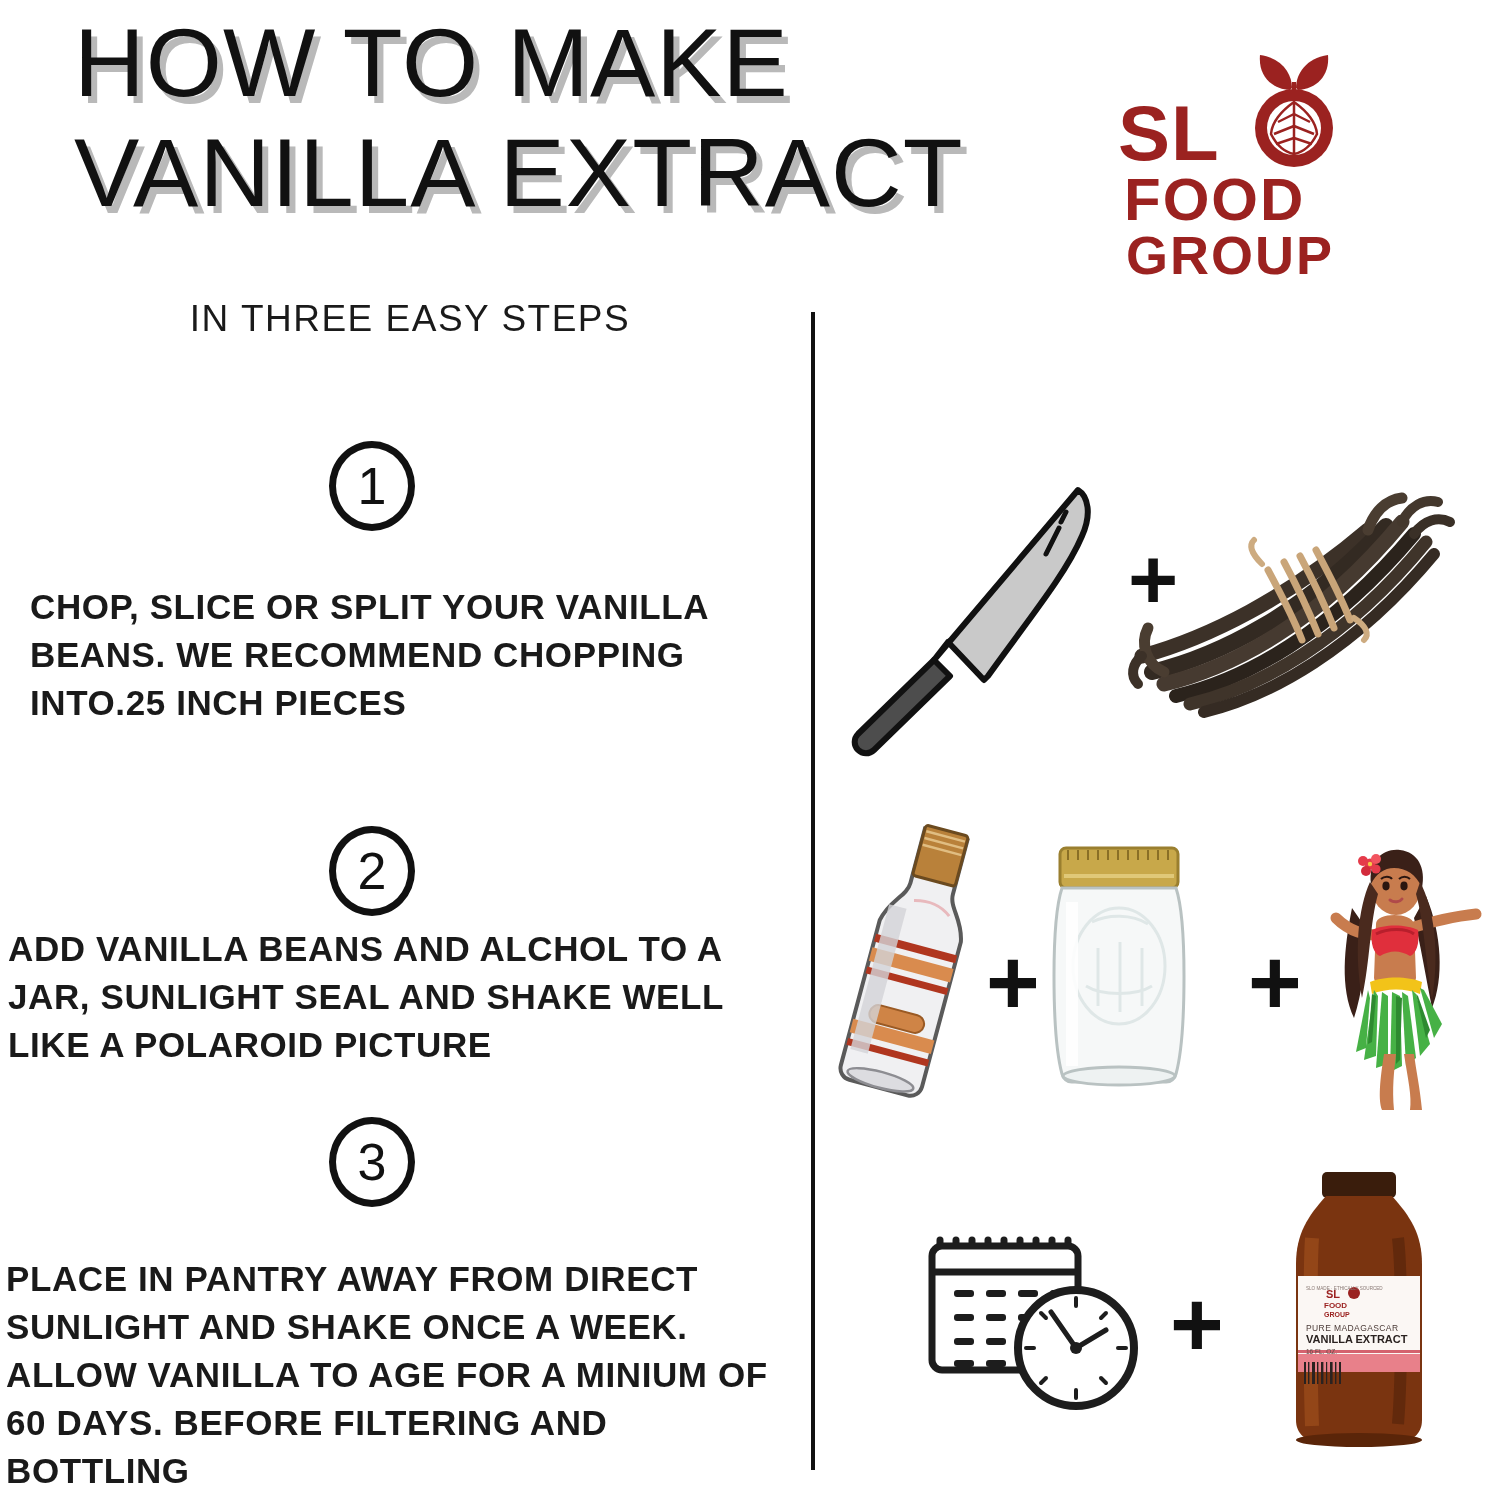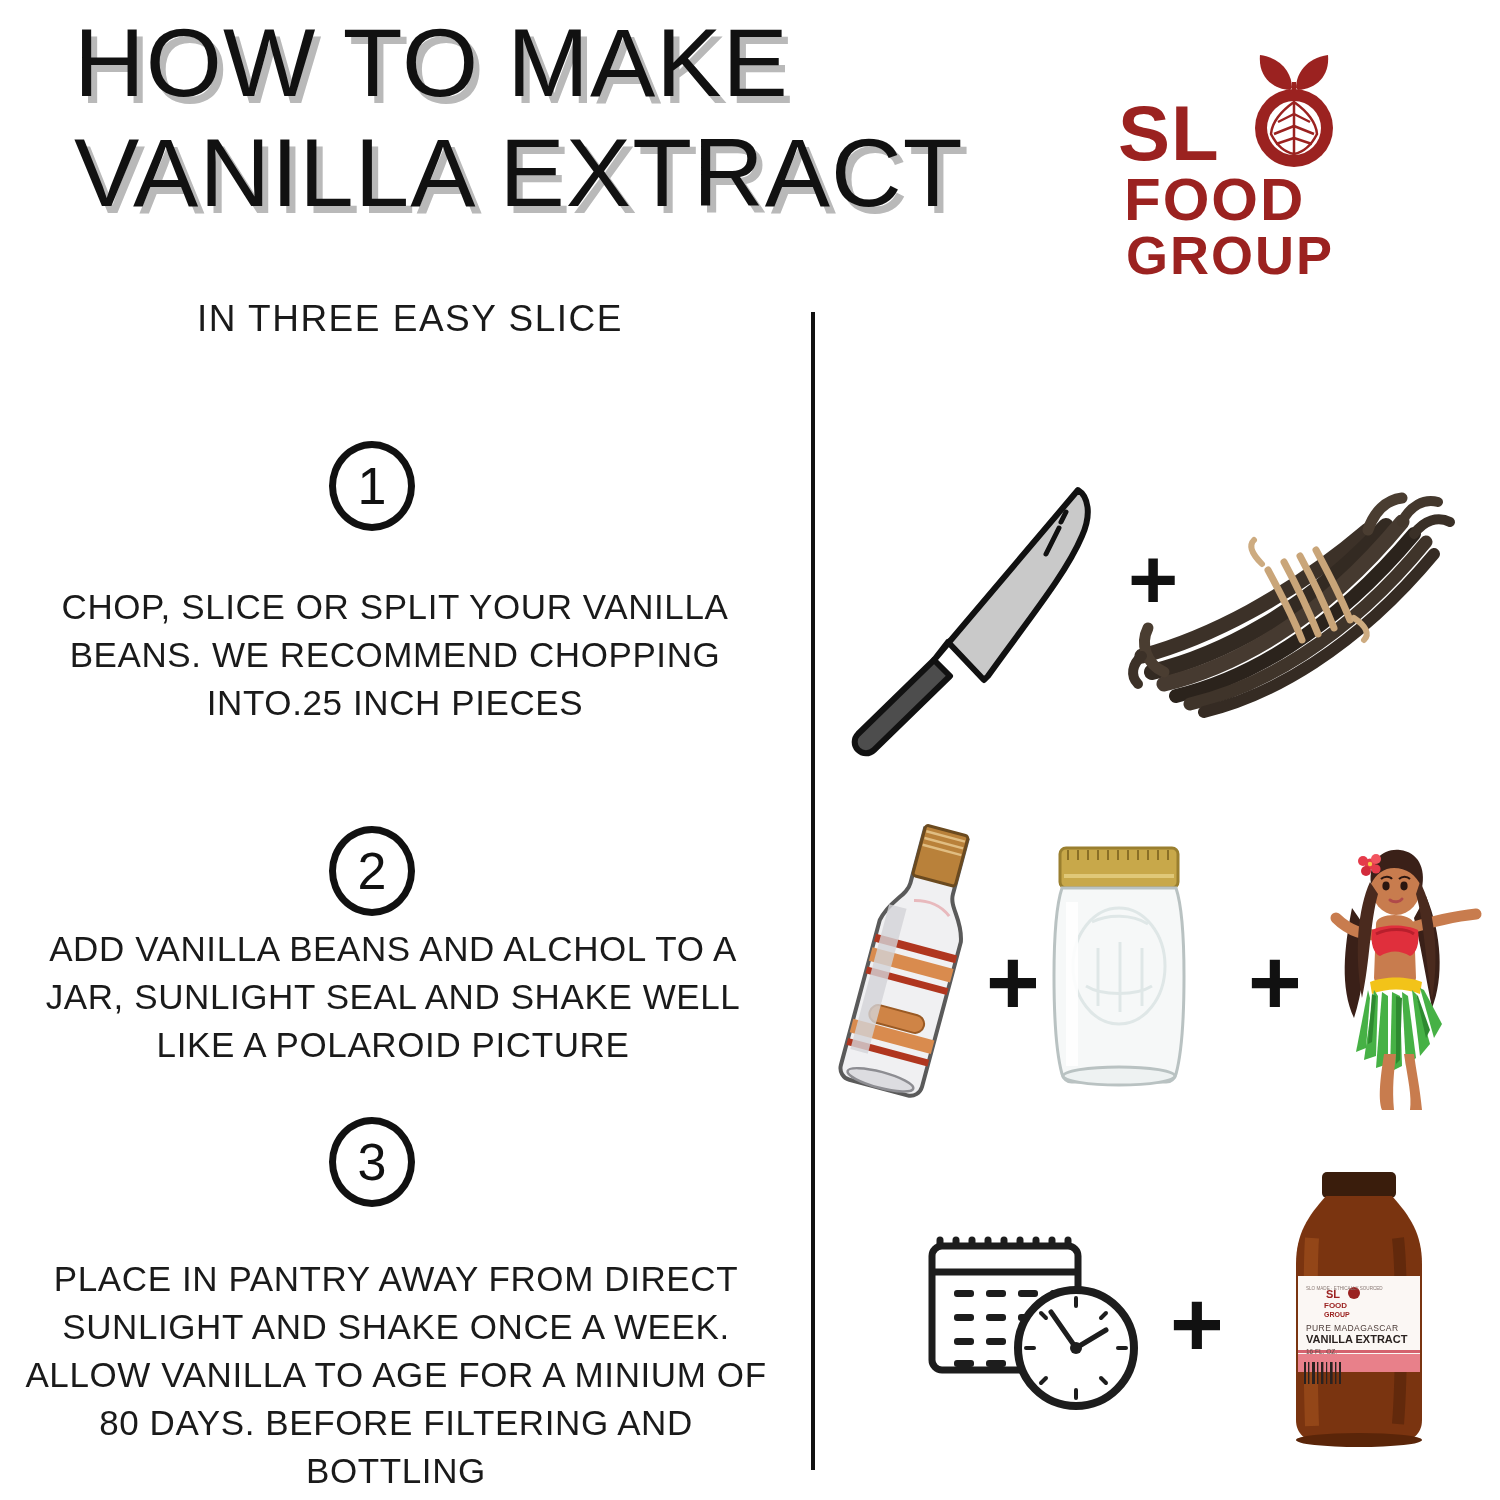--- a/index.html
+++ b/index.html
@@ -122,25 +122,26 @@
     color: #111111;
     background: #ffffff;
   }
   #badge-1 { left: 329px; top: 441px; }
   #badge-2 { left: 329px; top: 826px; }
   #badge-3 { left: 329px; top: 1117px; }
 
   
   .step-text {
     position: absolute;
-    text-align: center;
+    text-align: left;
     font-size: 35px;
     line-height: 48px;
     letter-spacing: 0.6px;
     color: #1a1a1a;
+    font-weight: bold;
   }
   #text-1 { left: 30px; top: 583px; width: 730px; }
   #text-2 { left: 8px; top: 925px; width: 770px; }
   #text-3 { left: 6px; top: 1255px; width: 780px; }
 
   
   .plus {
     position: absolute;
     color: #111111;
     font-weight: bold;
@@ -187,21 +188,21 @@
       <circle cx="56" cy="80" r="27" fill="#ffffff"></circle>
       <path d="M56 54 C42 64, 34 74, 33 86 C38 96, 46 104, 56 106 C66 104, 74 96, 79 86 C78 74, 70 64, 56 54 Z" fill="#ffffff" stroke="#9b2220" stroke-width="2.5"></path>
       <path d="M56 55 L56 106" stroke="#9b2220" stroke-width="2.5"></path>
       <path d="M56 66 L40 74 M56 66 L72 74 M56 78 L36 86 M56 78 L76 86 M56 90 L38 96 M56 90 L74 96" stroke="#9b2220" stroke-width="2.5" fill="none"></path>
     </svg>
     <div class="logo-row1">SL</div>
     <div class="logo-row2">FOOD</div>
     <div class="logo-row3">GROUP</div>
   </div>
 
-  <div class="subtitle">IN THREE EASY SLICE</div>
+  <div class="subtitle">IN THREE EASY STEPS</div>
 
   <div class="divider"></div>
 
   <div class="step-badge" id="badge-1">
     <span>1</span>
   </div>
   <div class="step-text" id="text-1">CHOP, SLICE OR SPLIT YOUR VANILLA BEANS. WE RECOMMEND CHOPPING INTO.25 INCH PIECES</div>
 
   <svg class="art" id="knife-art" viewBox="0 0 330 290">
     <path d="M20 264 L96 190 L112 206 L36 280 A11 11 0 0 1 20 264 Z" fill="#4d4d4d" stroke="#111" stroke-width="6" stroke-linejoin="round"></path>
@@ -328,21 +329,21 @@
       <circle cx="6" cy="-5" r="5" fill="#f2545f"></circle>
       <circle cx="-4" cy="7" r="5" fill="#d32b3c"></circle>
       <circle cx="6" cy="5" r="4.6" fill="#e53b4a"></circle>
       <circle cx="0" cy="0" r="2.2" fill="#f6c948"></circle>
     </g>
   </svg>
 
   <div class="step-badge" id="badge-3">
     <span>3</span>
   </div>
-  <div class="step-text" id="text-3">PLACE IN PANTRY AWAY FROM DIRECT SUNLIGHT AND SHAKE ONCE A WEEK. ALLOW VANILLA TO AGE FOR A MINIUM OF 80 DAYS. BEFORE FILTERING AND BOTTLING</div>
+  <div class="step-text" id="text-3">PLACE IN PANTRY AWAY FROM DIRECT SUNLIGHT AND SHAKE ONCE A WEEK. ALLOW VANILLA TO AGE FOR A MINIUM OF 60 DAYS. BEFORE FILTERING AND BOTTLING</div>
 
   <svg class="art" id="calendar-art" viewBox="0 0 240 220">
     <g stroke="#1d1d1d" fill="none" stroke-width="7" stroke-linecap="round">
       <path d="M22 22 L22 36 M38 22 L38 36 M54 22 L54 36 M70 22 L70 36 M86 22 L86 36 M102 22 L102 36 M118 22 L118 36 M134 22 L134 36 M150 22 L150 36"></path>
     </g>
     <rect x="14" y="28" width="146" height="124" rx="10" fill="#ffffff" stroke="#1d1d1d" stroke-width="7"></rect>
     <path d="M14 54 L160 54" stroke="#1d1d1d" stroke-width="7"></path>
     <g fill="#1d1d1d">
       <rect x="36" y="72" width="20" height="7" rx="3"></rect>
         <rect x="68" y="72" width="20" height="7" rx="3"></rect>

